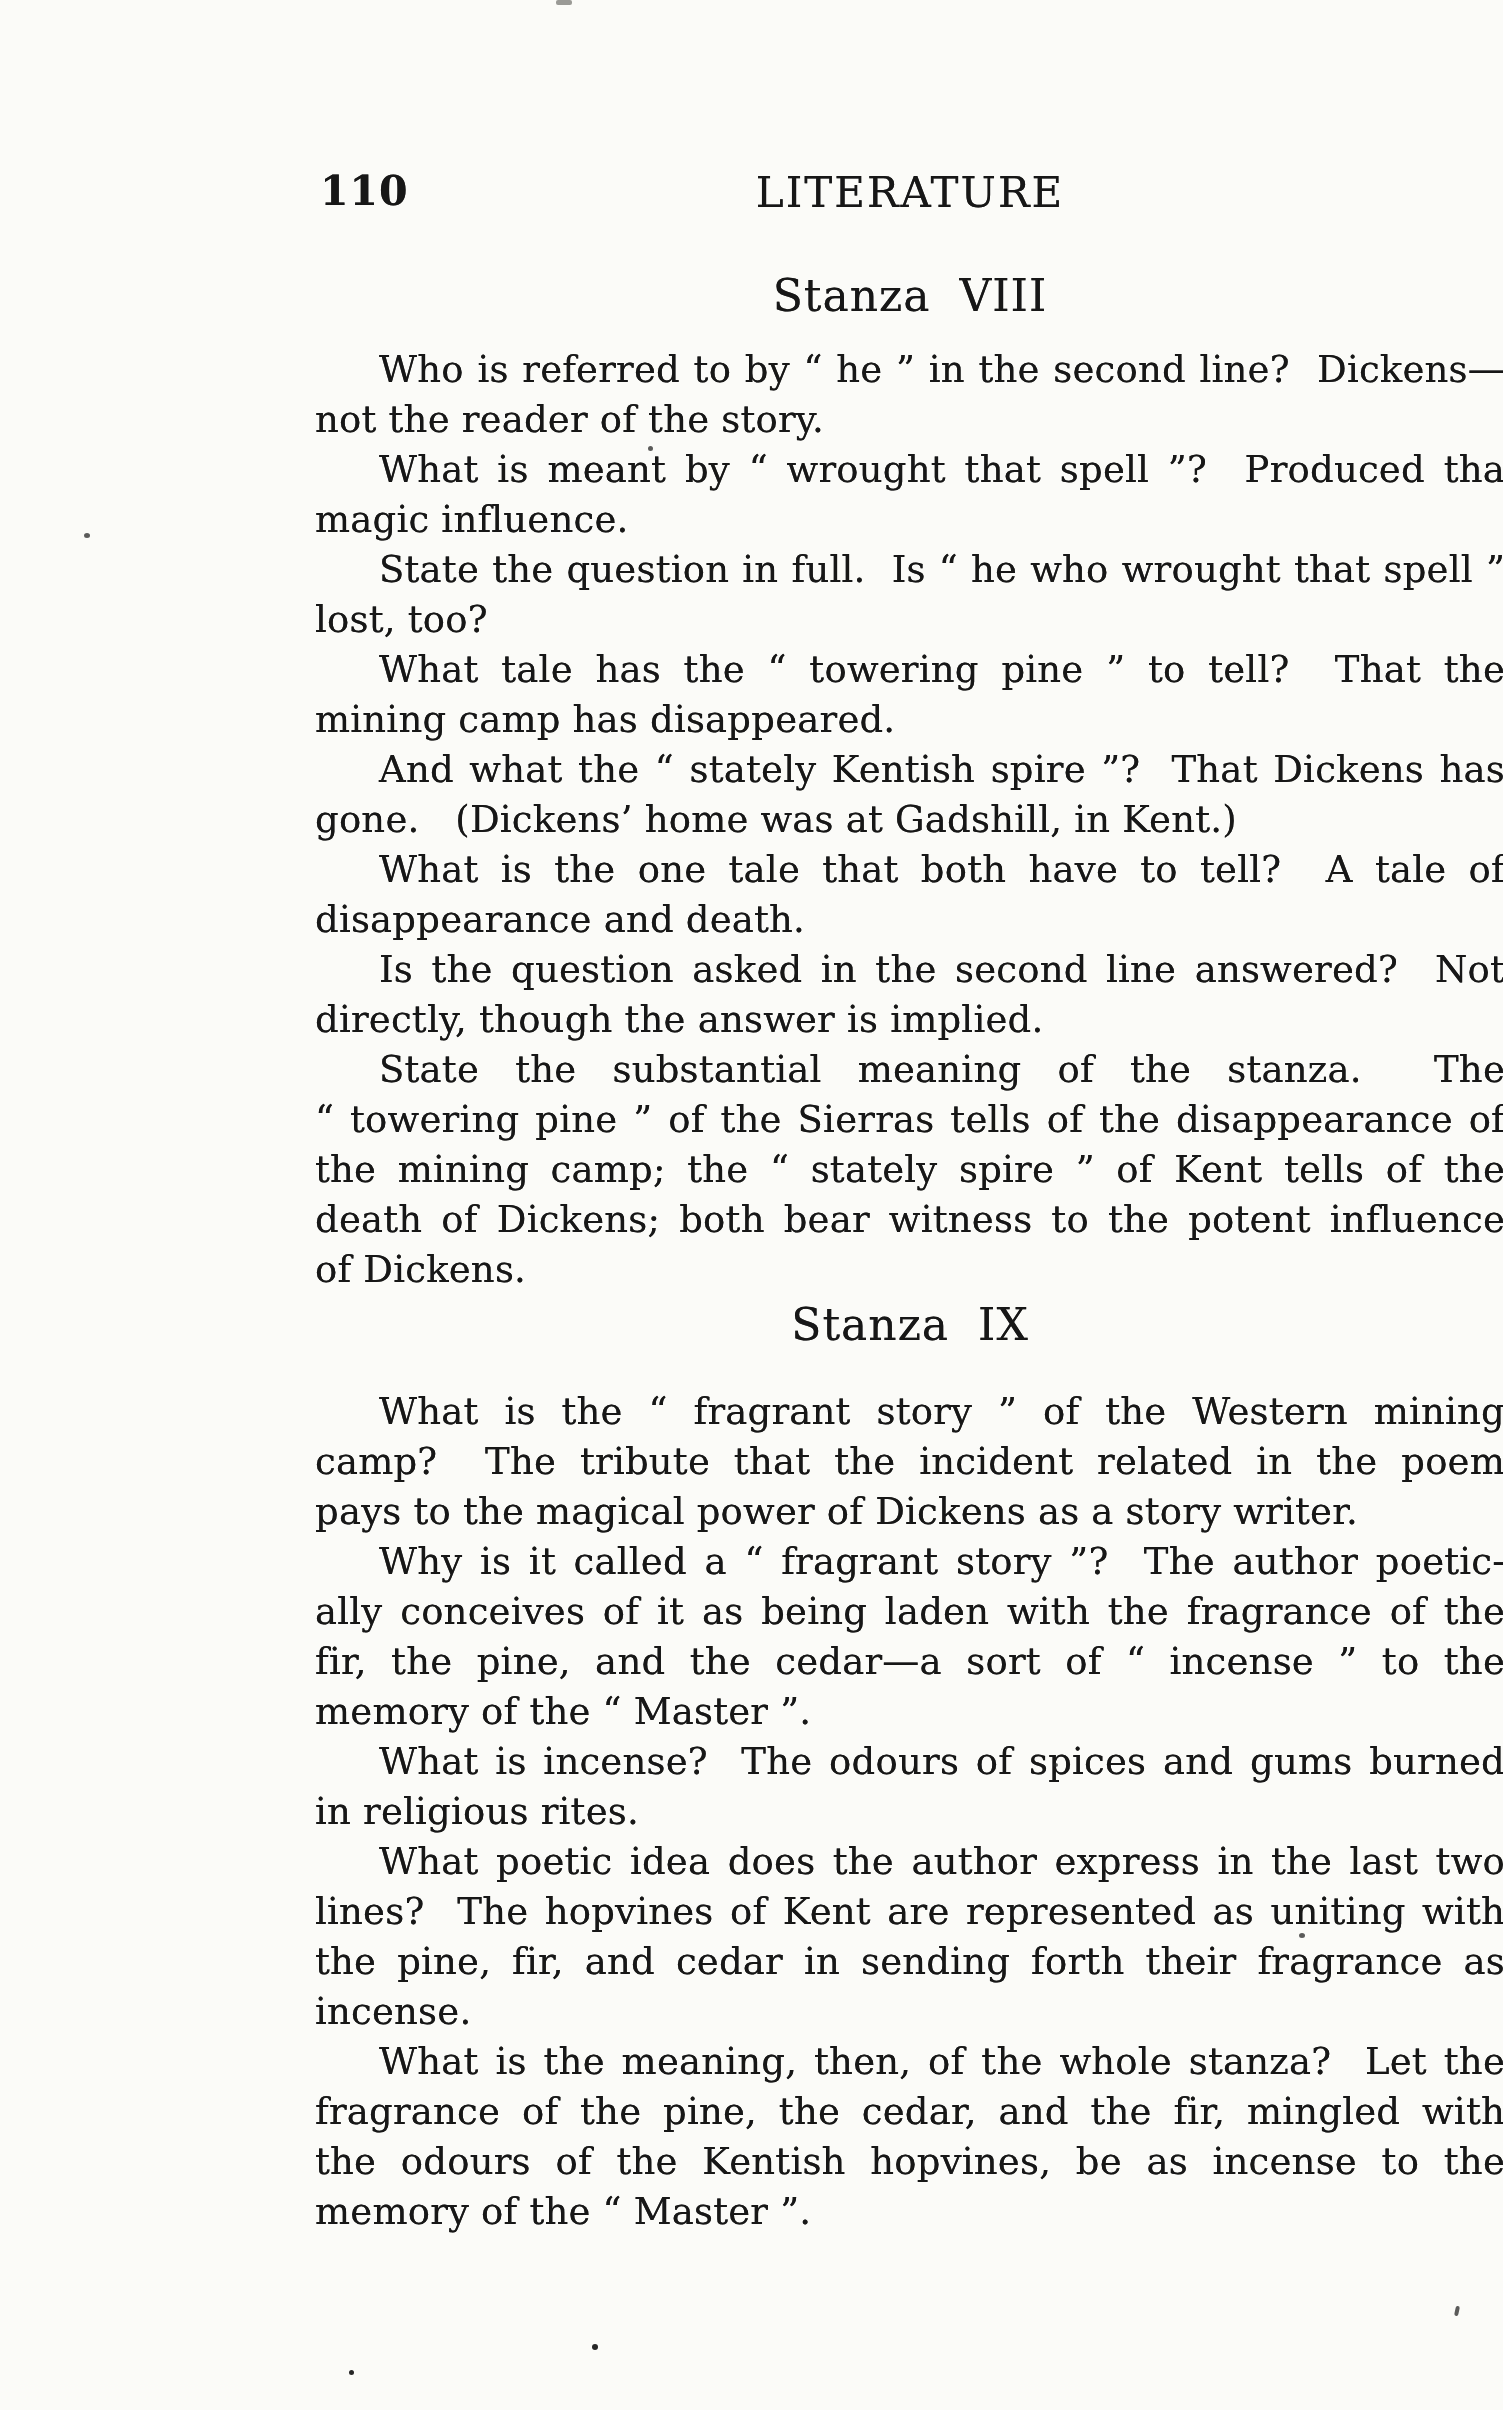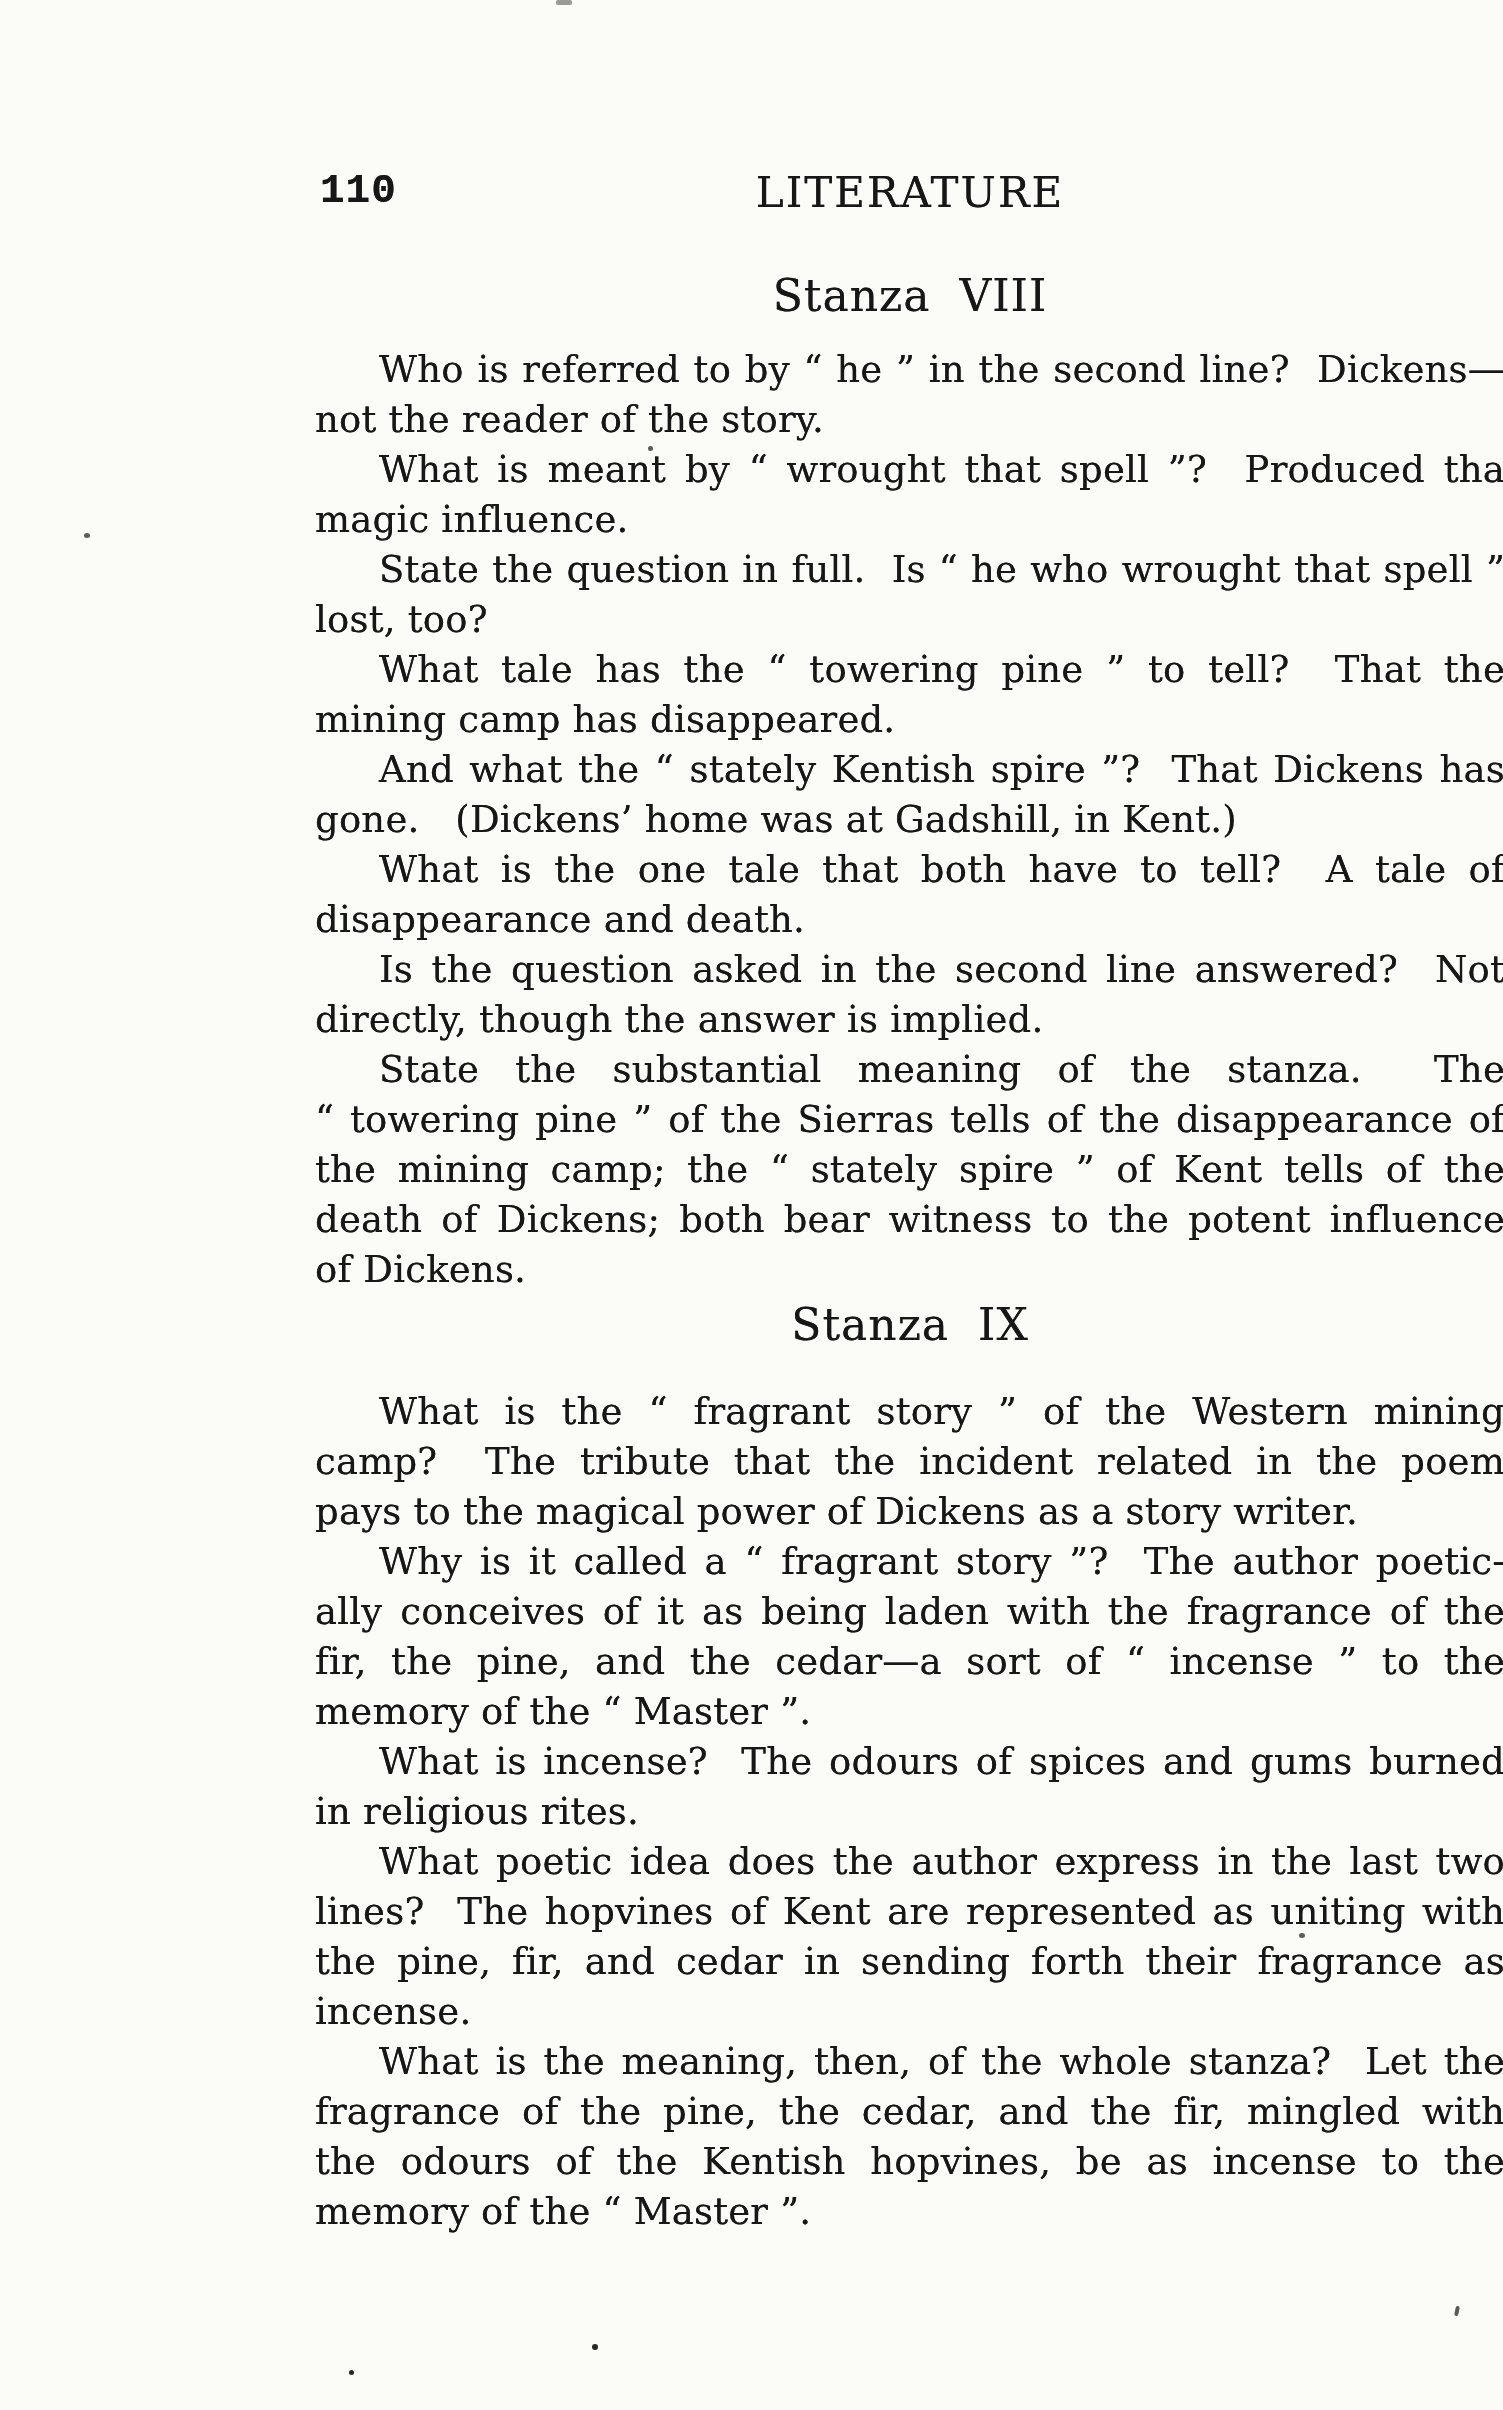--- a/index.html
+++ b/index.html
@@ -9,21 +9,20 @@
     background:#fbfbf8;
     overflow:hidden;
     font-family:"DejaVu Serif","Liberation Serif",serif;
     color:#171717;
     text-shadow:0 0 0.6px rgba(20,20,20,0.8);
   }
   .pagenum{
     position:absolute;left:320px;top:168px;
     font-size:41px;line-height:46px;font-weight:bold;
     letter-spacing:1px;
-    font-family:Liberation Mono, monospace;
   }
   .runtitle{
     position:absolute;left:315px;top:170px;width:1190px;
     text-align:center;
     font-size:42px;line-height:46px;letter-spacing:2px;
   }
   .heading{
     position:absolute;left:315px;width:1190px;
     text-align:center;
     font-size:44px;line-height:50px;

